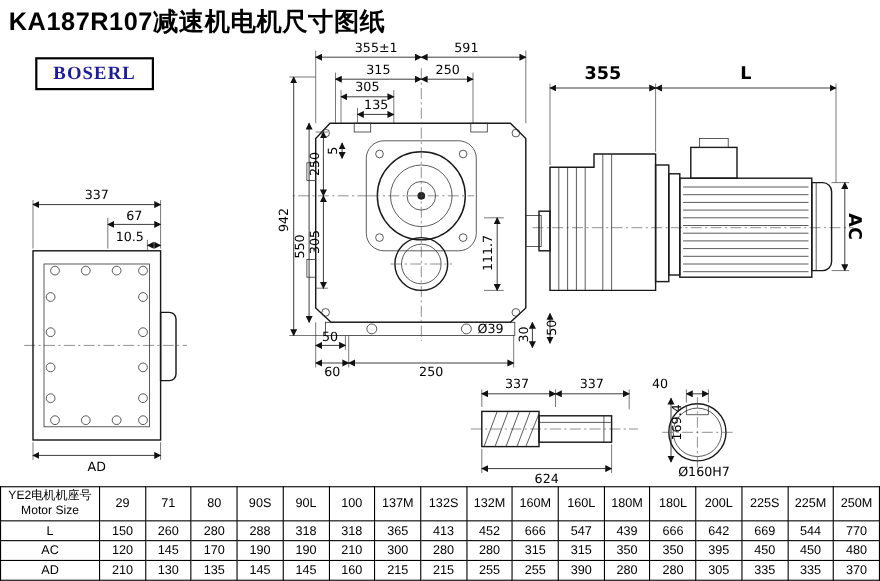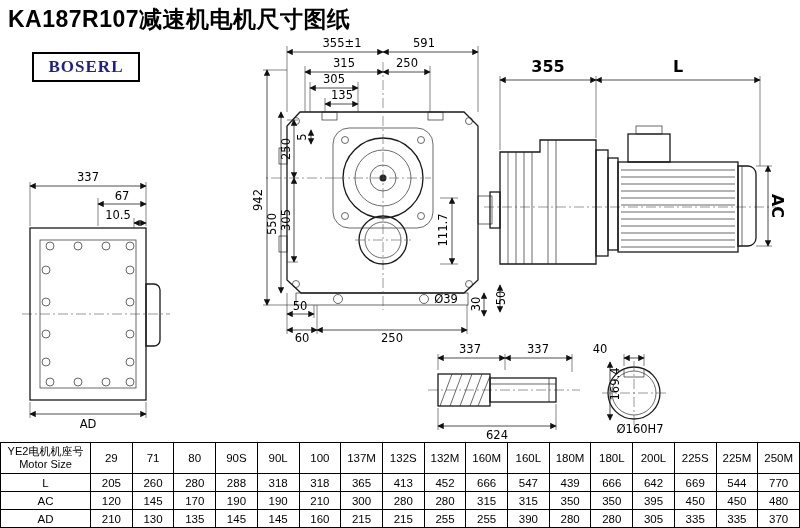--- a/index.html
+++ b/index.html
@@ -310,21 +310,21 @@
           <th>180L</th>
           <th>200L</th>
           <th>225S</th>
           <th>225M</th>
           <th>250M</th>
         </tr>
       </thead>
       <tbody>
         <tr>
           <th>L</th>
-          <td>205</td>
+          <td>150</td>
           <td>260</td>
           <td>280</td>
           <td>288</td>
           <td>318</td>
           <td>318</td>
           <td>365</td>
           <td>413</td>
           <td>452</td>
           <td>666</td>
           <td>547</td>

